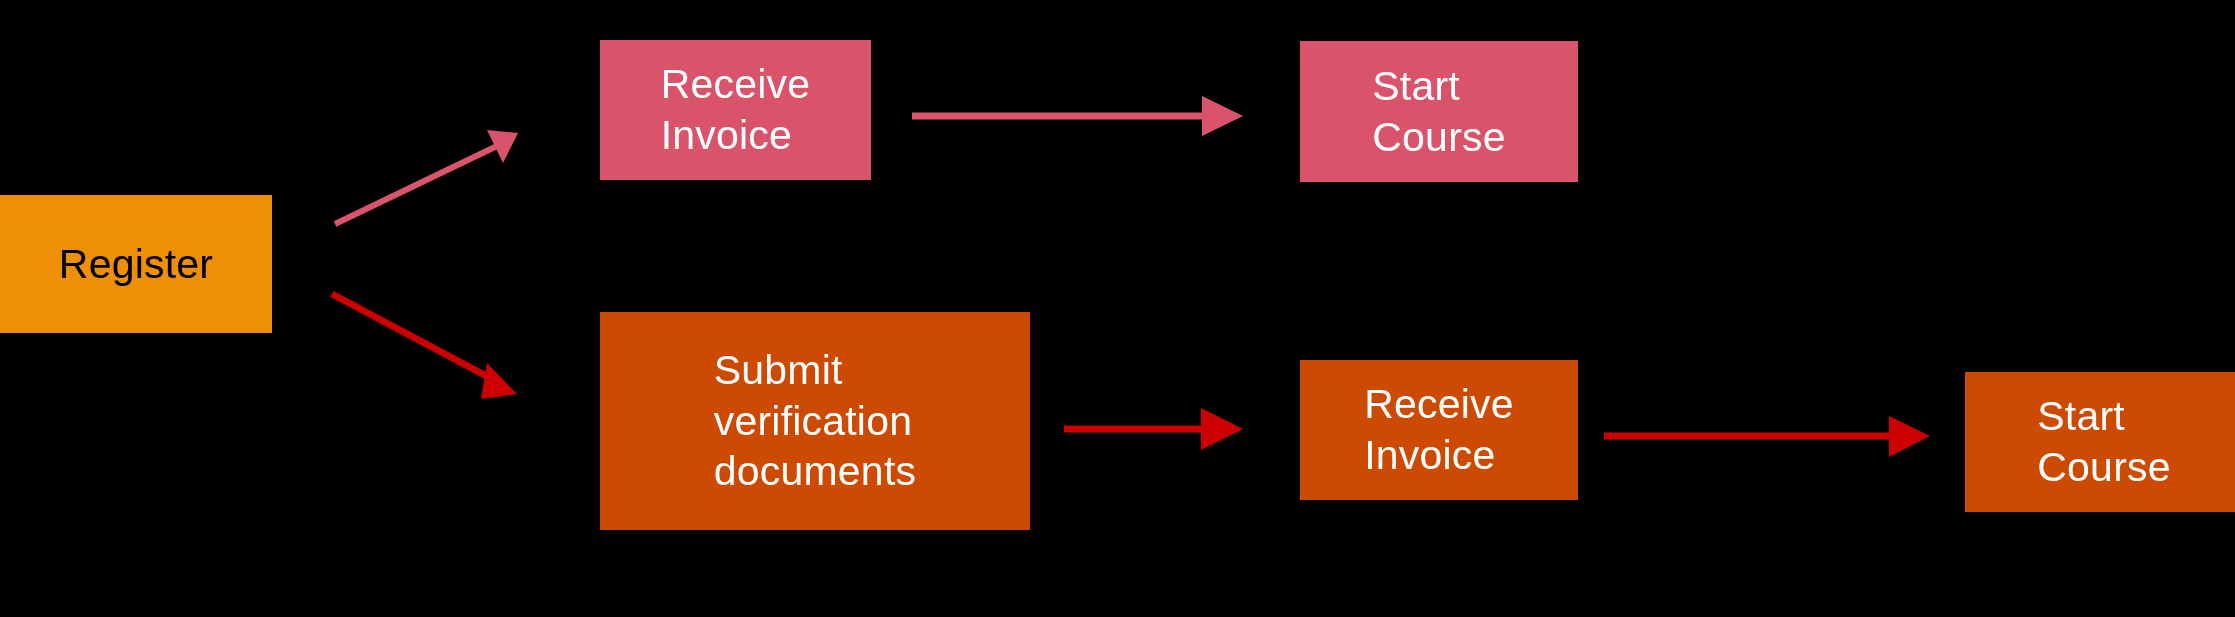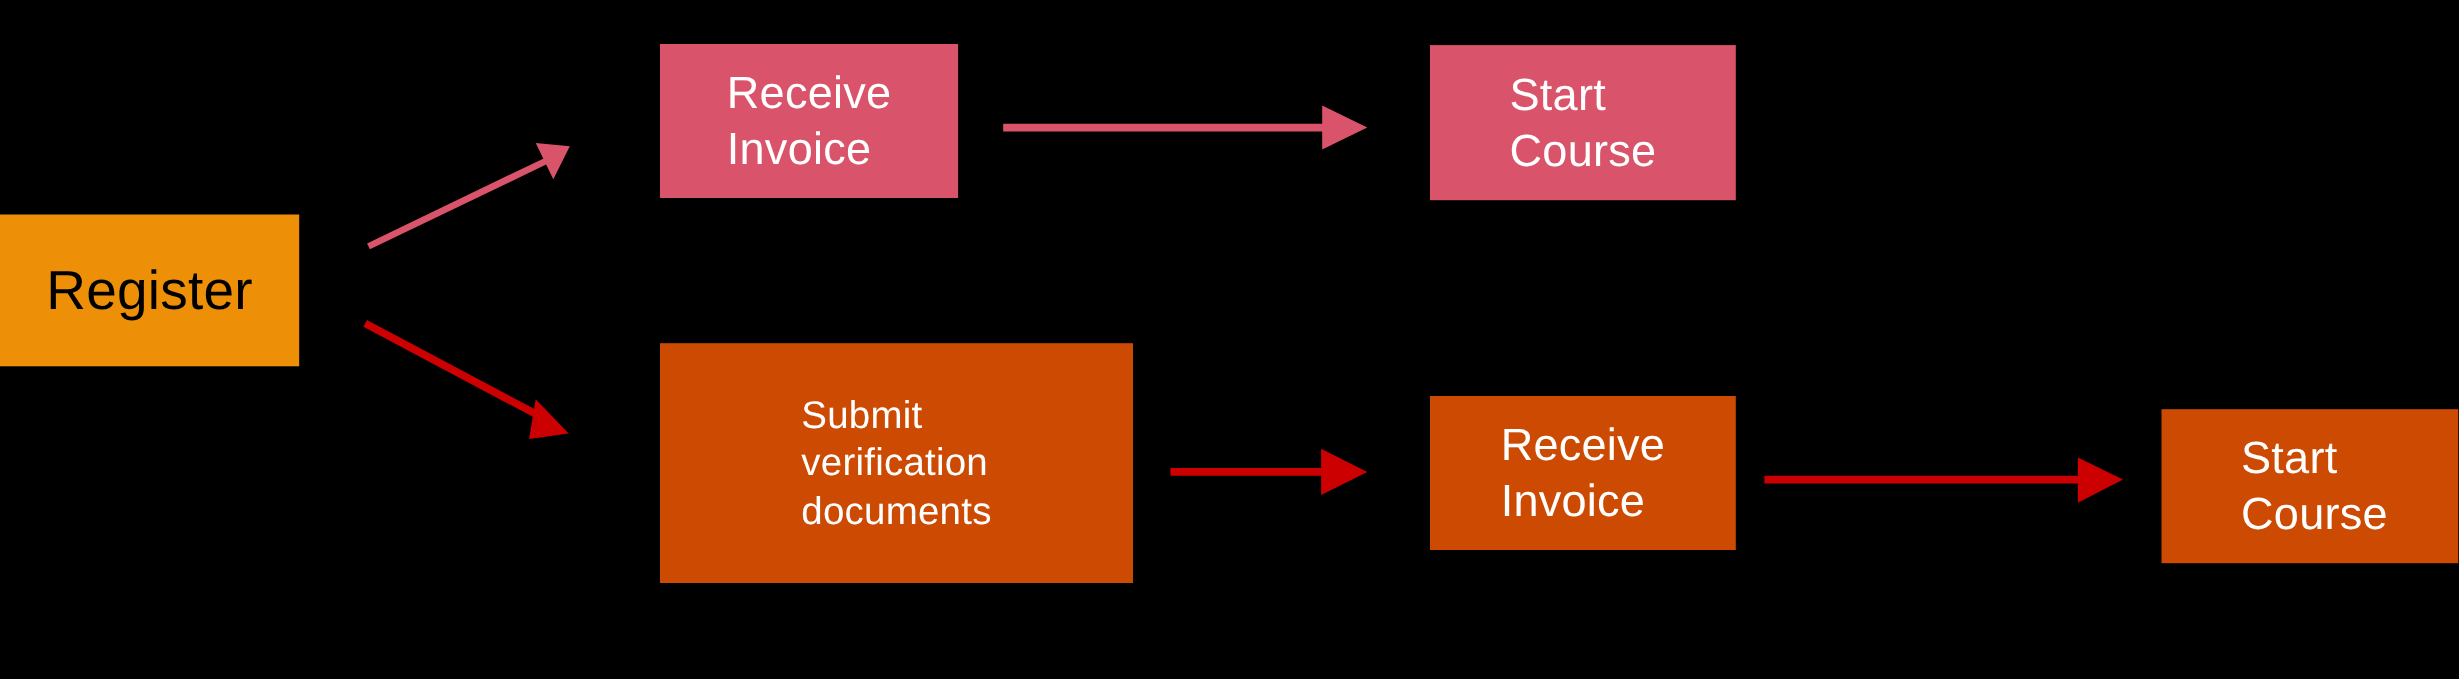--- a/index.html
+++ b/index.html
@@ -27,21 +27,21 @@
     white-space: pre-line;
     letter-spacing: 0.2px;
   }
   .node-register {
     left: 0px;
     top: 195px;
     width: 272px;
     height: 138px;
     background: #ED9007;
     color: #000000;
-    font-size: 50px;
+    font-size: 41px;
   }
   .node-pink-receive-invoice {
     left: 600px;
     top: 40px;
     width: 271px;
     height: 140px;
     background: #D9546B;
     color: #FFFFFF;
     font-size: 41px;
   }
@@ -54,21 +54,21 @@
     color: #FFFFFF;
     font-size: 41px;
   }
   .node-submit-verification {
     left: 600px;
     top: 312px;
     width: 430px;
     height: 218px;
     background: #CC4A02;
     color: #FFFFFF;
-    font-size: 35px;
+    font-size: 41px;
   }
   .node-orange-receive-invoice {
     left: 1300px;
     top: 360px;
     width: 278px;
     height: 140px;
     background: #CC4A02;
     color: #FFFFFF;
     font-size: 41px;
   }

